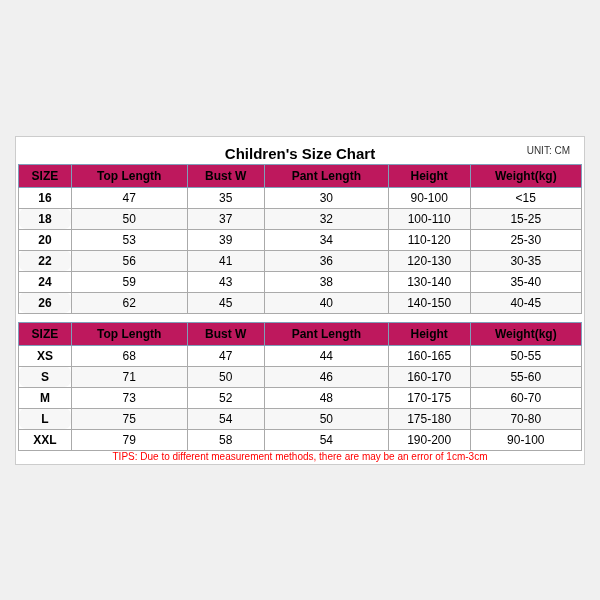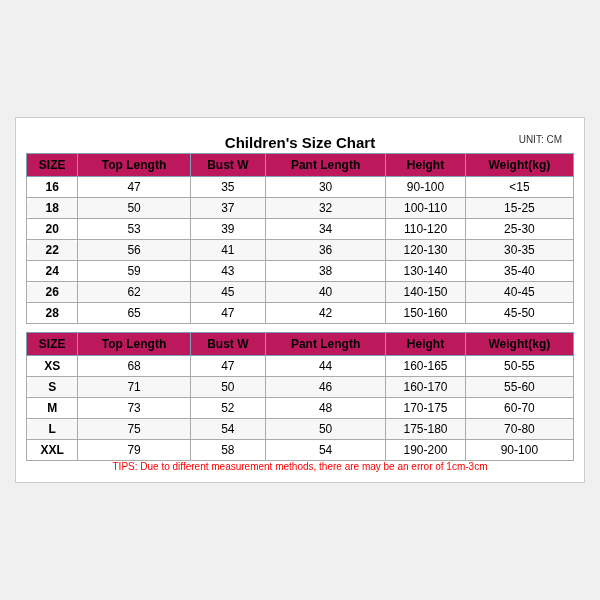--- a/index.html
+++ b/index.html
@@ -9,21 +9,21 @@
       justify-content: center;
       align-items: center;
       width: 600px;
       height: 600px;
       font-family: Arial, sans-serif;
     }
     .chart-container {
       background: #fff;
       border: 1px solid #ccc;
       width: 570px;
-      padding: 10px;
+      padding: 2px;
     }
     .section-title {
       text-align: center;
       font-size: 15px;
       font-weight: bold;
       padding: 6px 0 2px 0;
       position: relative;
     }
     .unit-label {
       position: absolute;
@@ -128,28 +128,20 @@
           <td>35-40</td>
         </tr>
         <tr>
           <td class="size-col">26</td>
           <td>62</td>
           <td>45</td>
           <td>40</td>
           <td>140-150</td>
           <td>40-45</td>
         </tr>
-        <tr>
-          <td class="size-col">28</td>
-          <td>65</td>
-          <td>47</td>
-          <td>42</td>
-          <td>150-160</td>
-          <td>45-50</td>
-        </tr>
       </tbody>
   </table>
 
   <div class="section-gap"></div>
 
 
   <table>
     <thead>
       <tr>
         <th>SIZE</th>

